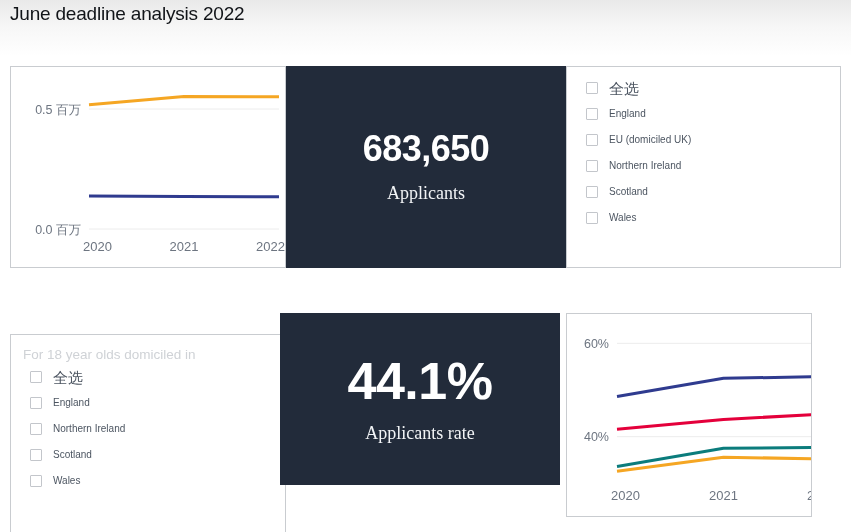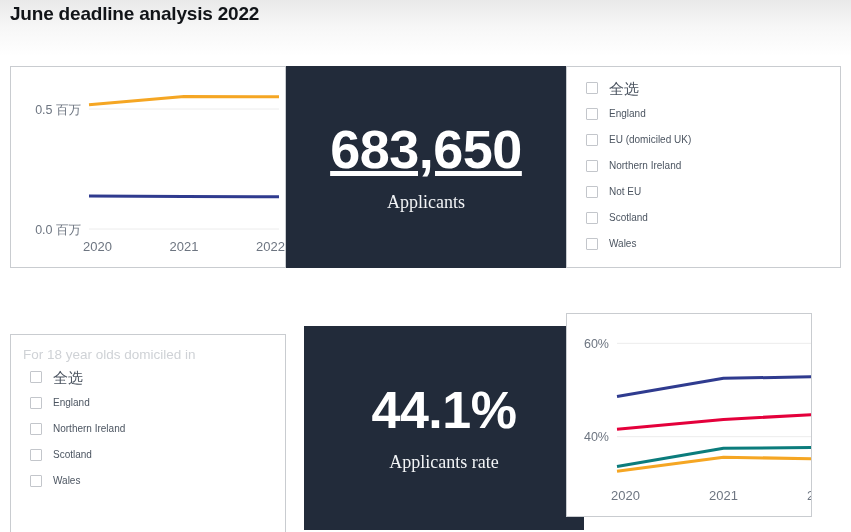--- a/index.html
+++ b/index.html
@@ -18,21 +18,21 @@
     position: relative;
     width: 851px;
     height: 532px;
     background: linear-gradient(to bottom, #e9e9e9 0px, #f7f7f7 28px, #ffffff 56px);
   }
   .page-title {
     position: absolute;
     left: 10px;
     top: 3px;
     font-size: 19px;
-    font-weight: bold;
+    font-weight: normal;
     color: #111418;
     letter-spacing: -0.2px;
     white-space: nowrap;
   }
 
   
   .card {
     position: absolute;
     box-sizing: border-box;
     background: #ffffff;
@@ -52,21 +52,21 @@
     font-weight: bold;
     line-height: 1;
     letter-spacing: -0.5px;
   }
   .kpi-label {
     color: #f2f4f6;
     margin-top: 16px;
     font-weight: normal;
     font-family: Liberation Serif, serif;
   }
-  #kpi-applicants .kpi-value { font-size: 54px; text-decoration: underline; }
+  #kpi-applicants .kpi-value { font-size: 36px; }
   #kpi-applicants .kpi-label { font-size: 18px; }
   #kpi-rate .kpi-value { font-size: 52px; }
   #kpi-rate .kpi-label { font-size: 18px; }
 
   
   .filter-card {
     padding: 8px 12px 0 0;
   }
   .filter-header {
     font-size: 13.5px;
@@ -159,24 +159,20 @@
         <div class="cb-row">
           <span class="cb-box"></span>
           <span class="cb-label">EU (domiciled UK)</span>
         </div>
         <div class="cb-row">
           <span class="cb-box"></span>
           <span class="cb-label">Northern Ireland</span>
         </div>
         <div class="cb-row">
           <span class="cb-box"></span>
-          <span class="cb-label">Not EU</span>
-        </div>
-        <div class="cb-row">
-          <span class="cb-box"></span>
           <span class="cb-label">Scotland</span>
         </div>
         <div class="cb-row">
           <span class="cb-box"></span>
           <span class="cb-label">Wales</span>
         </div>
       </div>
   </div>
 
   <div class="card filter-card" id="filter-age18" style="left:10px; top:313px; width:276px; height:204px;margin-top:21px;">
@@ -198,21 +194,21 @@
           <span class="cb-box"></span>
           <span class="cb-label">Scotland</span>
         </div>
         <div class="cb-row">
           <span class="cb-box"></span>
           <span class="cb-label">Wales</span>
         </div>
       </div>
   </div>
 
-  <div class="card kpi-card" id="kpi-rate" style="left:304px; top:313px; width:280px; height:204px;margin-top:13px;">
+  <div class="card kpi-card" id="kpi-rate" style="left:280px; top:313px; width:280px; height:172px;">
     <div class="kpi-value">44.1%</div>
     <div class="kpi-label">Applicants rate</div>
   </div>
 
   <div class="card" id="chart-card-rate" style="left:566px; top:313px; width:246px; height:204px;">
     <svg class="chart-svg" id="svg-rate" width="273" height="202" viewBox="0 0 273 202">
         <line x1="50" y1="29.333333333333343" x2="263" y2="29.333333333333343" class="gridline"></line>
         <text x="42" y="33.83333333333334" text-anchor="end" class="tick-text">60%</text>
         <line x1="50" y1="122.66666666666666" x2="263" y2="122.66666666666666" class="gridline"></line>
         <text x="42" y="127.16666666666666" text-anchor="end" class="tick-text">40%</text>

